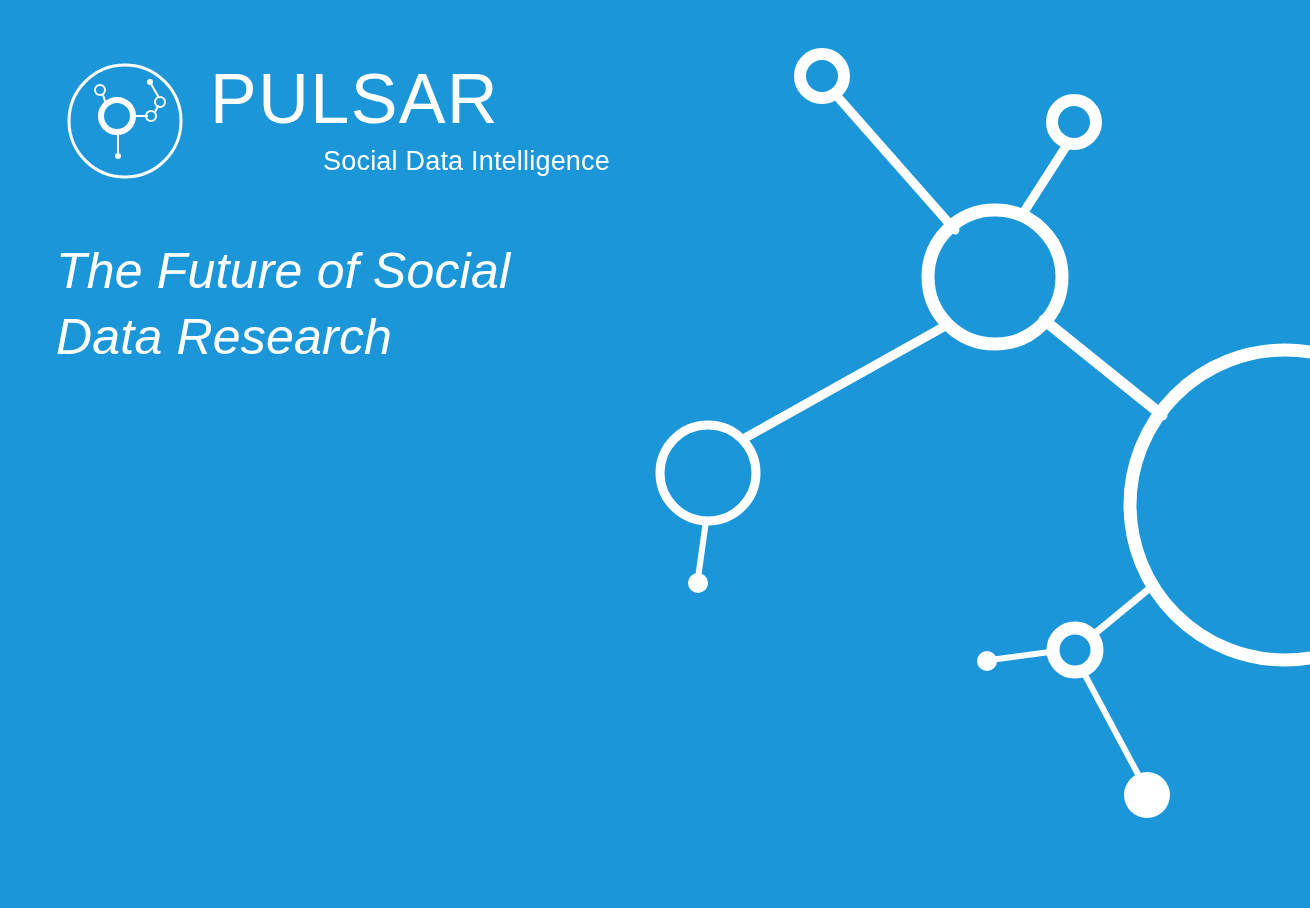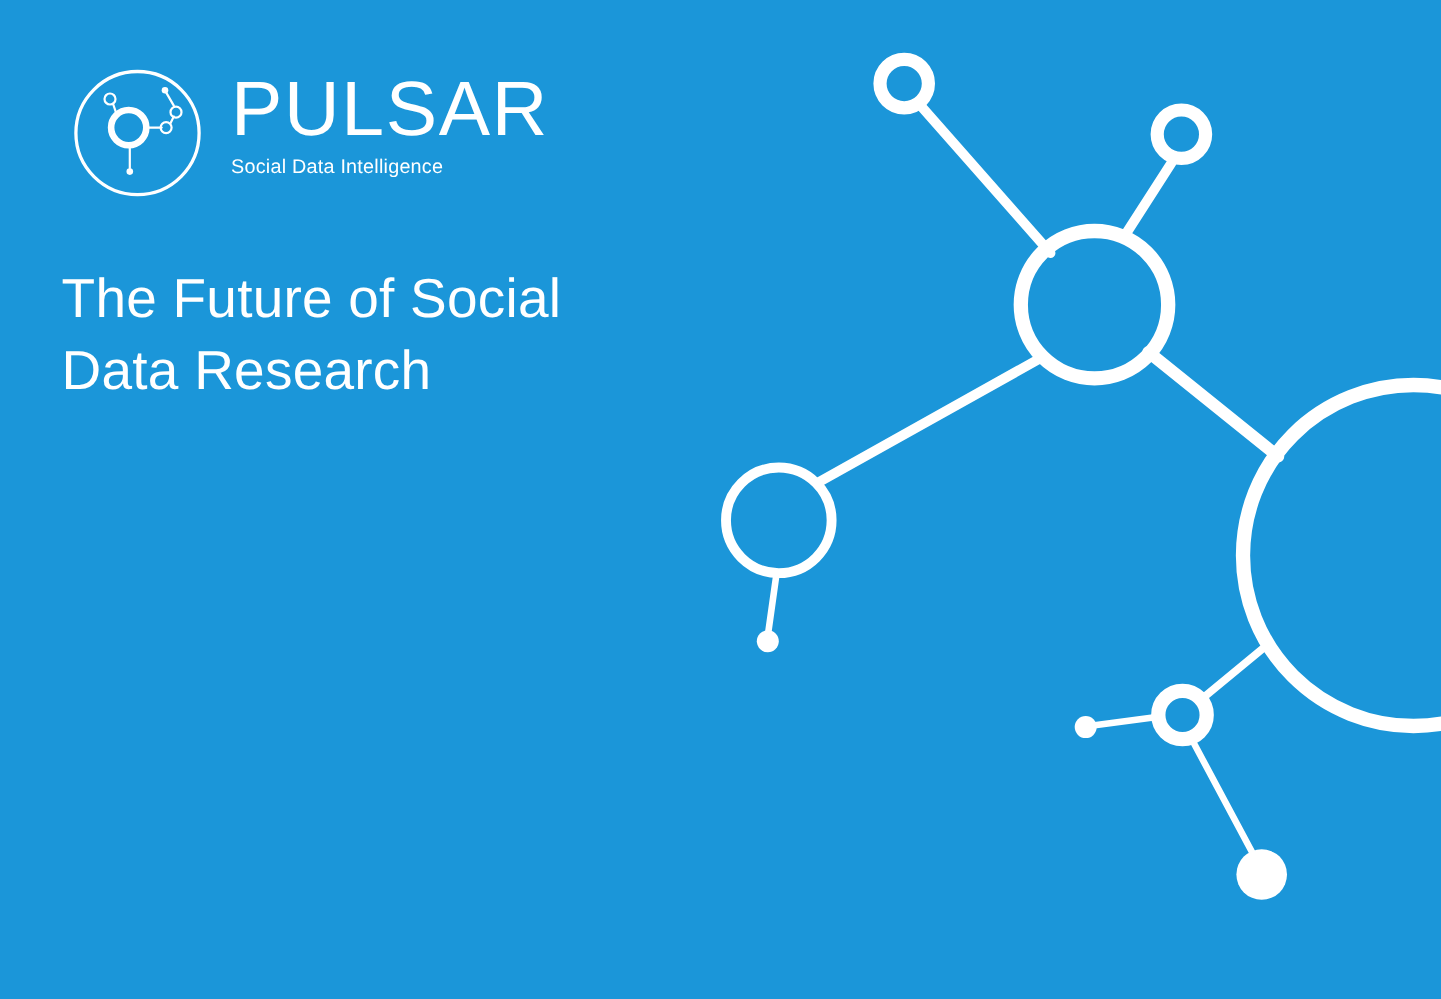--- a/index.html
+++ b/index.html
@@ -59,43 +59,45 @@
     color: #ffffff;
     font-size: 70px;
     line-height: 70px;
     font-weight: 300;
     letter-spacing: 1.5px;
     white-space: nowrap;
   }
   .tagline {
     display: block;
     color: #ffffff;
-    font-size: 18px;
+    font-size: 27px;
     line-height: 26px;
     font-weight: 300;
     letter-spacing: 0.2px;
-    margin-top: 4px;
+    margin-top: 14px;
     white-space: nowrap;
+    text-align: right;
   }
 
   
   .headline {
     position: absolute;
     left: 56px;
     top: 204px;
     width: 620px;
     color: #ffffff;
     font-size: 50px;
     line-height: 66px;
     font-weight: 300;
     letter-spacing: 0.2px;
   }
   .headline .line {
     display: block;
     white-space: nowrap;
+    font-style: italic;
   }
 </style>
 </head>
 <body>
 
 <div class="slide">
 
   <svg class="network-art" viewBox="0 0 1310 908" xmlns="http://www.w3.org/2000/svg" aria-hidden="true">
 
     <g id="art-edges" stroke="#ffffff" fill="none" stroke-linecap="round">

